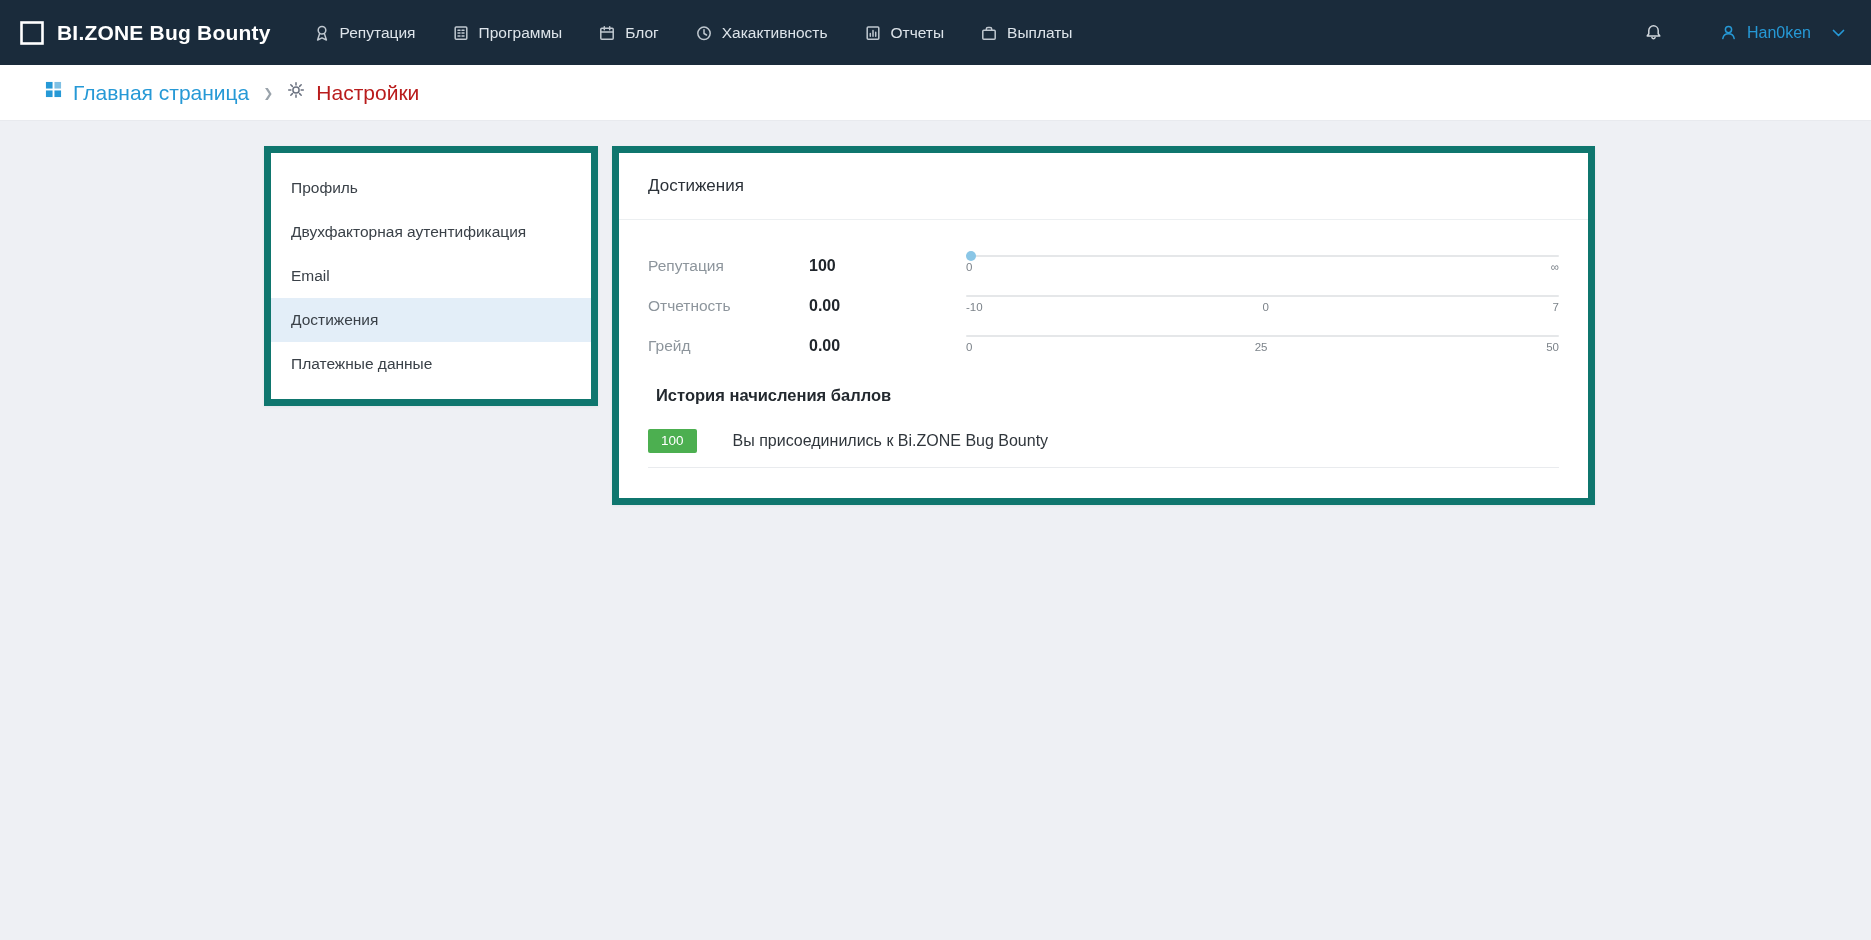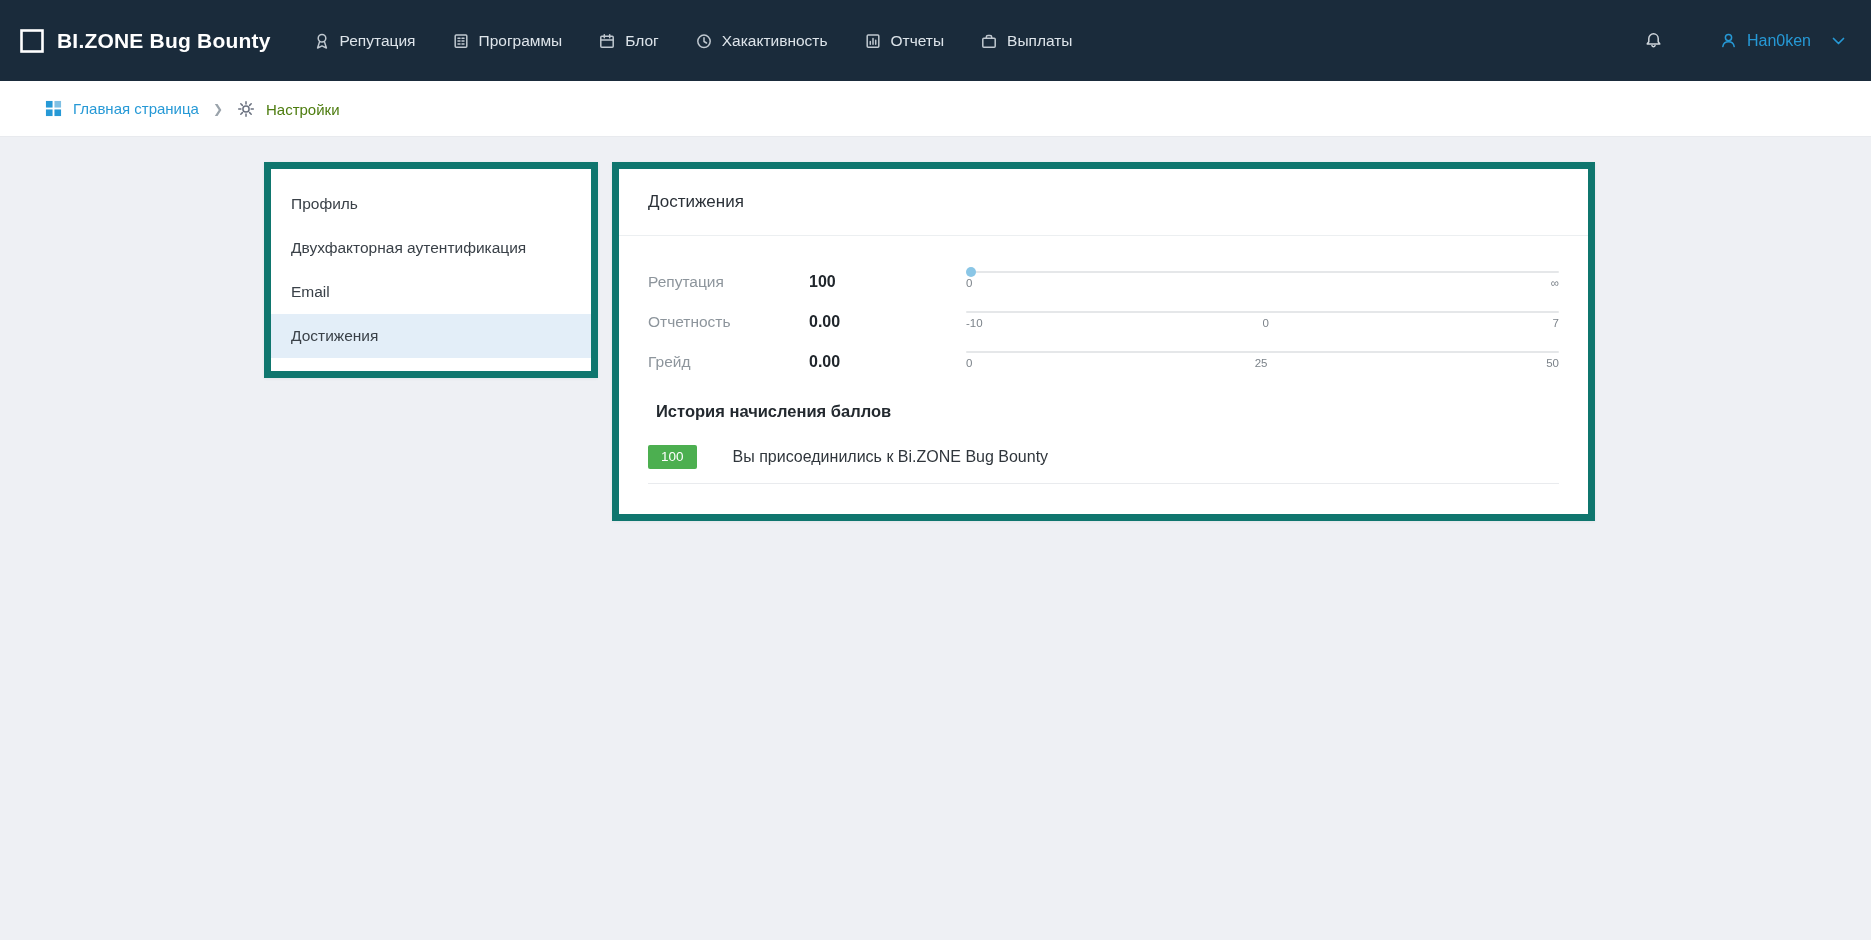--- a/index.html
+++ b/index.html
@@ -7,21 +7,21 @@
   body {
     font-family:"Liberation Sans", sans-serif;
     background:#eef0f4;
     color:#30363c;
     overflow:hidden;
   }
   svg { display:block; }
 
   
   .navbar {
-    height:81px;
+    height:65px;
     background:#1a2b3b;
     display:flex;
     align-items:center;
     padding:0 26px 0 19px;
   }
   .brand { display:flex; align-items:center; gap:12px; cursor:pointer; }
   .brand-text { font-size:21px; font-weight:bold; color:#ffffff; letter-spacing:.2px; white-space:nowrap; }
   .nav-items { display:flex; align-items:center; gap:36px; margin-left:42px; }
   .nav-item { display:flex; align-items:center; gap:9px; font-size:15.5px; color:#dde4ea; cursor:pointer; white-space:nowrap; }
   .nav-item .icon { opacity:.85; }
@@ -32,23 +32,23 @@
   
   .breadcrumbs {
     height:56px;
     background:#ffffff;
     border-bottom:1px solid #e8eaee;
     display:flex;
     align-items:center;
     padding-left:45px;
     gap:14px;
   }
-  .crumb { display:flex; align-items:flex-end; gap:11px; font-size:15px; }
+  .crumb { display:flex; align-items:flex-start; gap:11px; font-size:21px; }
   .crumb-home { color:#2699d6; cursor:pointer; }
-  .crumb-current { color:#4d7c0f; }
+  .crumb-current { color:#b91c1c; }
   .crumb-sep { color:#9aa3ab; font-size:12px; }
 
   
   .content { display:flex; align-items:flex-start; gap:14px; padding:25px 0 0 264px; }
 
   .card {
     background:#ffffff;
     border:7px solid #0f766e;
     box-shadow:0 1px 3px rgba(20,30,40,.05);
   }
@@ -225,20 +225,21 @@
   </div>
 </div>
 
 <div class="content">
 
   <div class="card menu-card">
     <div class="menu-item">Профиль</div>
     <div class="menu-item">Двухфакторная аутентификация</div>
     <div class="menu-item">Email</div>
     <div class="menu-item active">Достижения</div>
+    <div class="menu-item">Платежные данные</div>
   </div>
 
   <div class="card panel">
     <div class="panel-header">Достижения</div>
     <div class="panel-body">
 
       <div class="metric-row">
         <div class="metric-label">Репутация</div>
         <div class="metric-value">100</div>
         <div class="metric-slider">

